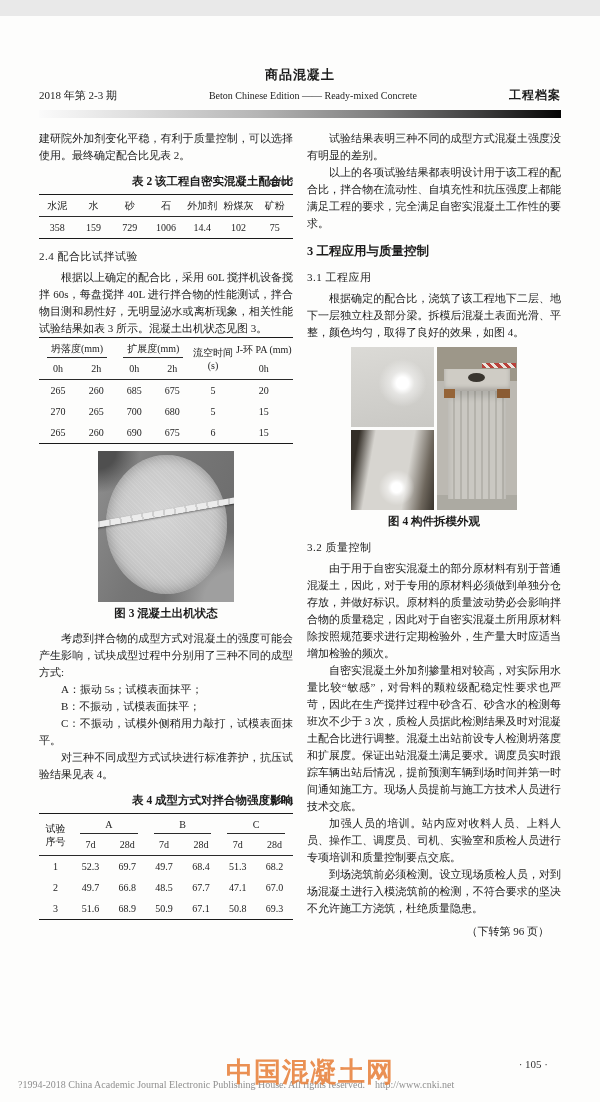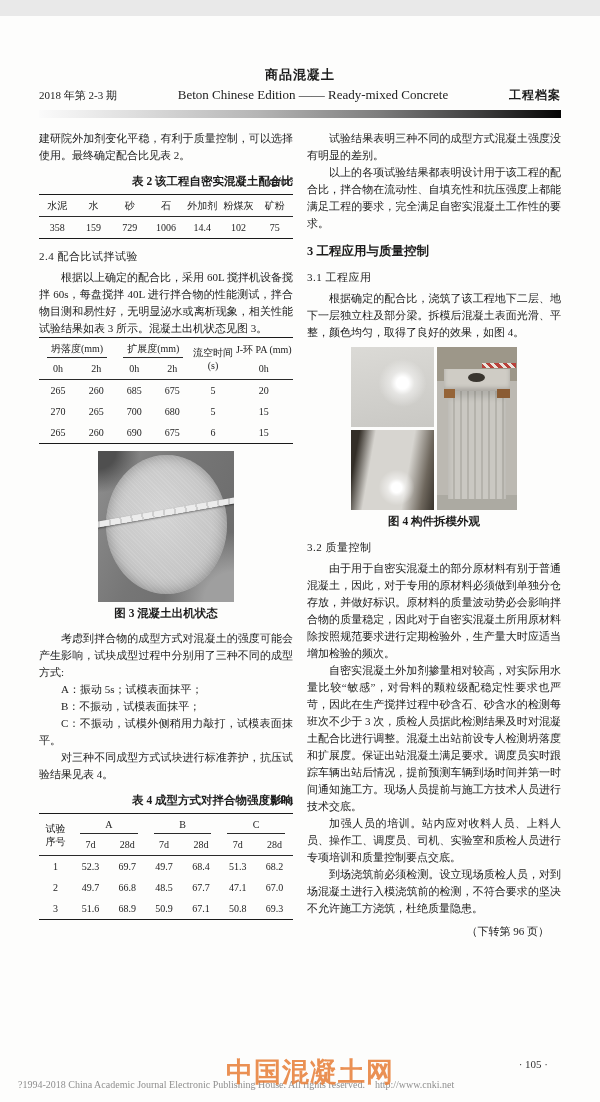--- a/index.html
+++ b/index.html
@@ -3,21 +3,21 @@
 <meta charset="utf-8">
 <style>
   html,body{margin:0;padding:0;background:#e9e9e9;}
   .page{position:relative;width:600px;height:1102px;background:#fdfdfc;margin:16px auto;
         font-family:"Liberation Serif","DejaVu Serif",serif;color:#1c1c1c;overflow:hidden;}
   
   .hdr{position:absolute;top:50px;left:39px;width:522px;}
   .hdr-cn{text-align:center;font-size:13px;font-weight:bold;letter-spacing:1px;}
   .hdr-row{display:flex;justify-content:space-between;align-items:baseline;margin-top:3px;}
   .hdr-issue{font-size:11px;}
-  .hdr-en{font-size:13px;}
+  .hdr-en{font-size:10px;}
   .hdr-tag{font-size:12px;font-weight:bold;letter-spacing:1px;}
   .hdr-bar{margin-top:6px;height:8px;
     background:linear-gradient(to right,#fbfbfb 0%,#dedede 18%,#b5b5b5 42%,#7d7d7d 65%,#3c3c3c 85%,#050505 100%);}
   
   .cols{position:absolute;top:114px;left:39px;width:522px;display:flex;gap:14px;}
   .col{width:254px;font-size:11px;line-height:17px;text-align:justify;}
   p{margin:0;}
   .ind{text-indent:2em;}
   .h-num{font-size:11px;margin:9px 0 4px;font-weight:500;letter-spacing:.5px;}
   .h-sec{font-size:12.5px;font-weight:bold;margin:11px 0 7px;}

